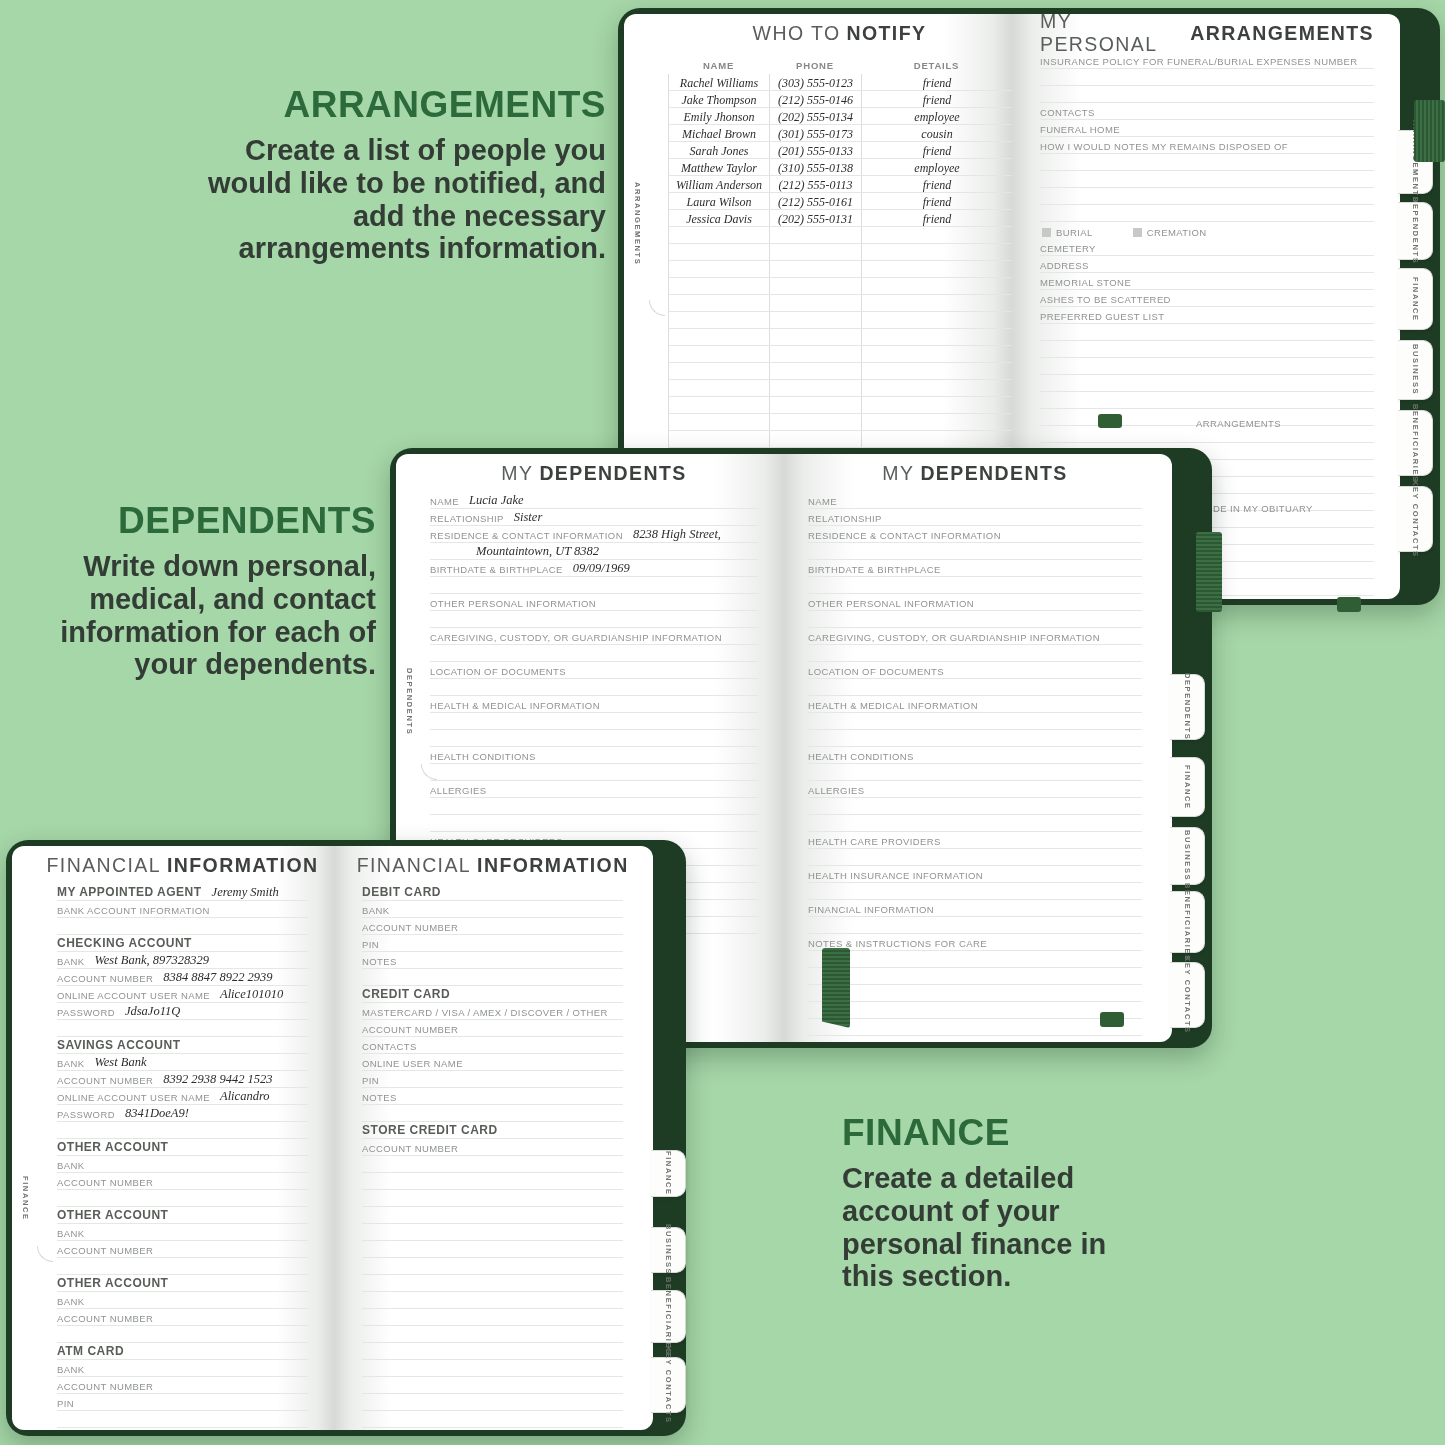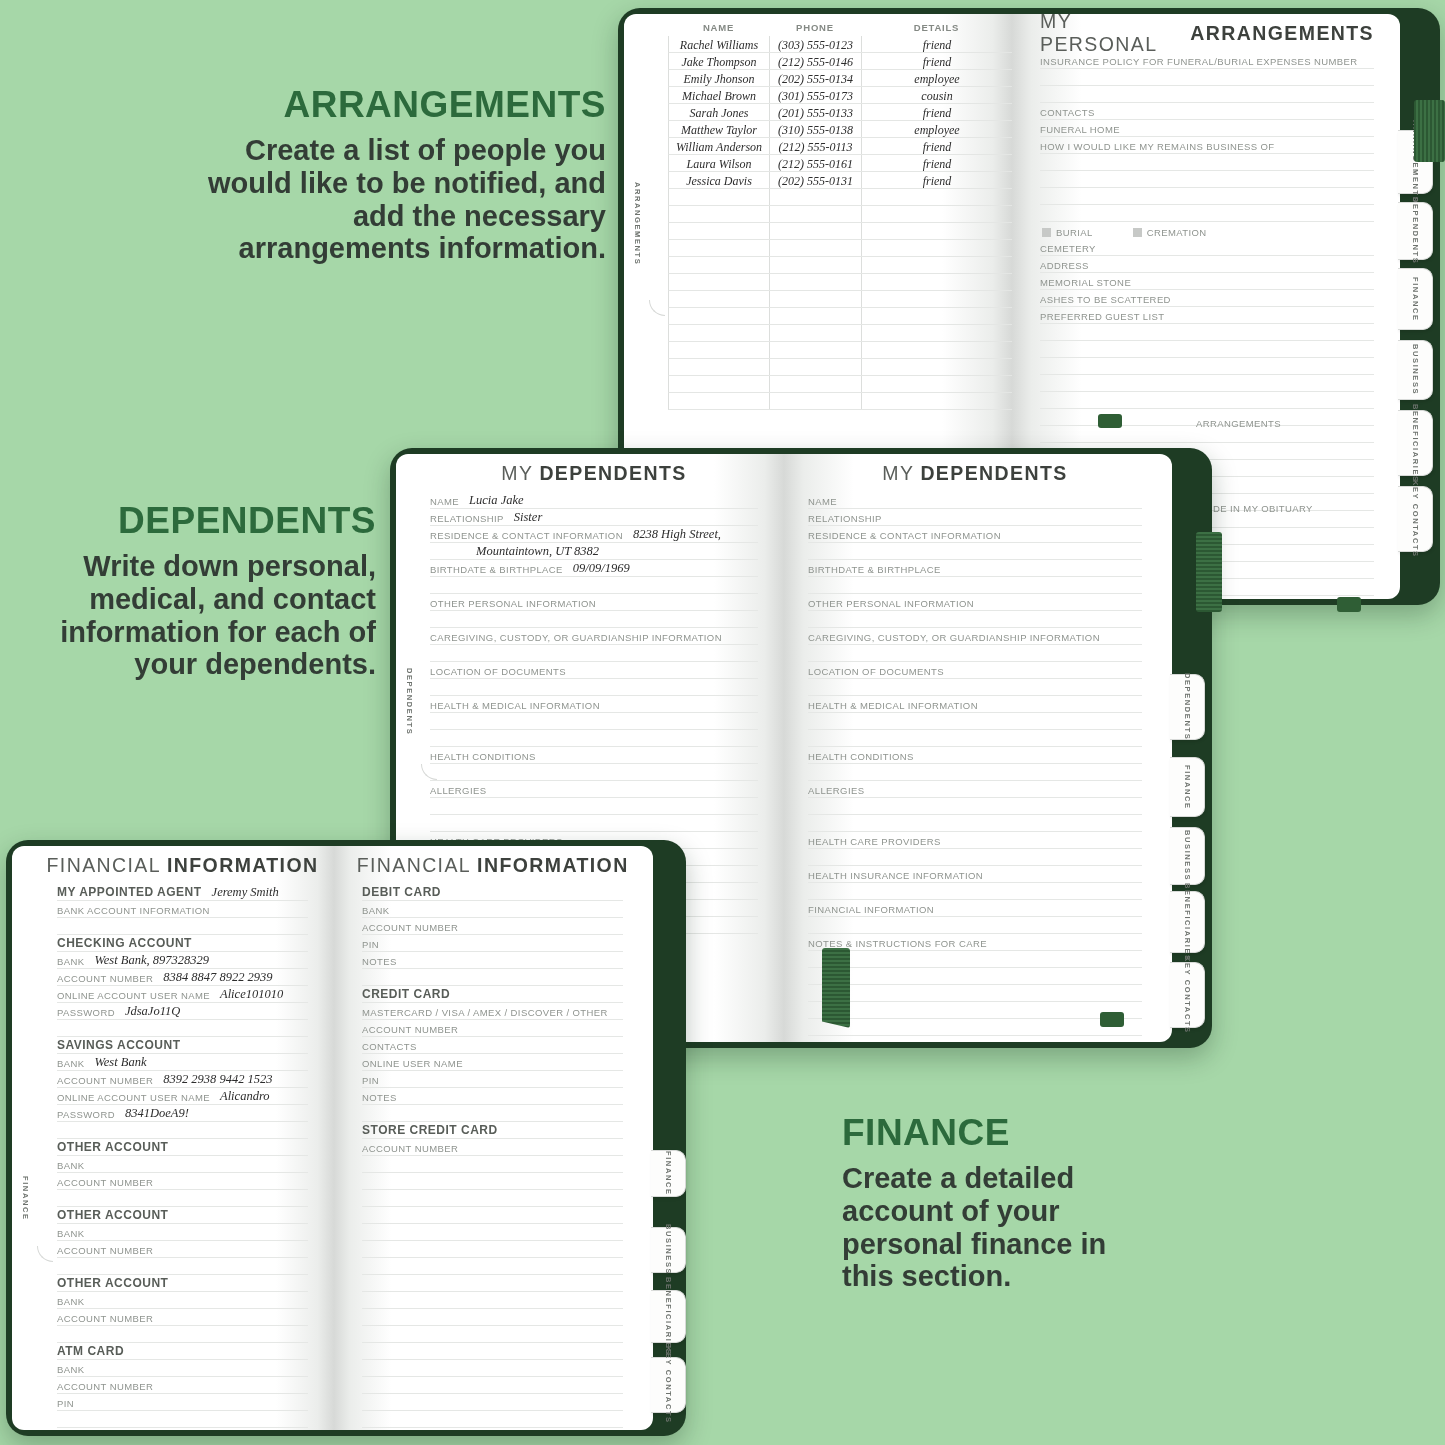--- a/index.html
+++ b/index.html
@@ -79,20 +79,24 @@
   </div>
 
   <div class="nb" style="left:618px;top:8px;width:822px;height:597px;z-index:1">
     <div class="pages">
 
       <div class="pg pleft" style="width:388px;padding:0 1px 0 44px">
         <div class="ltab" style="left:0;top:134px;width:26px;height:152px">
           <span class="vtxt">ARRANGEMENTS</span>
         </div>
         <div class="notch" style="left:25px;top:286px"></div>
+        <div class="title">
+          <span>WHO TO</span>
+          <b>NOTIFY</b>
+        </div>
         <div class="ntab">
           <div class="nhead">
             <span class="th c1" style="border:none">NAME</span>
             <span class="th c2" style="border:none">PHONE</span>
             <span class="th c3" style="border:none">DETAILS</span>
           </div>
           <div class="ntr">
               <span class="ntd c1 hw">Rachel Williams</span>
               <span class="ntd c2 hw">(303) 555-0123</span>
               <span class="ntd c3 hw">friend</span>
@@ -215,21 +219,21 @@
           </div>
         <div class="row"></div>
         <div class="row"></div>
         <div class="row">
             <span class="lb">CONTACTS</span>
           </div>
         <div class="row">
             <span class="lb">FUNERAL HOME</span>
           </div>
         <div class="row">
-            <span class="lb">HOW I WOULD LIKE MY REMAINS BUSINESS OF</span>
+            <span class="lb">HOW I WOULD NOTES MY REMAINS DISPOSED OF</span>
           </div>
         <div class="row"></div>
         <div class="row"></div>
         <div class="row"></div>
         <div class="row"></div>
         <div class="row" style="border-bottom:none">
           <span class="cb"></span>
           <span class="lb">BURIAL</span>
           <span class="cb" style="margin-left:40px"></span>
           <span class="lb">CREMATION</span>

